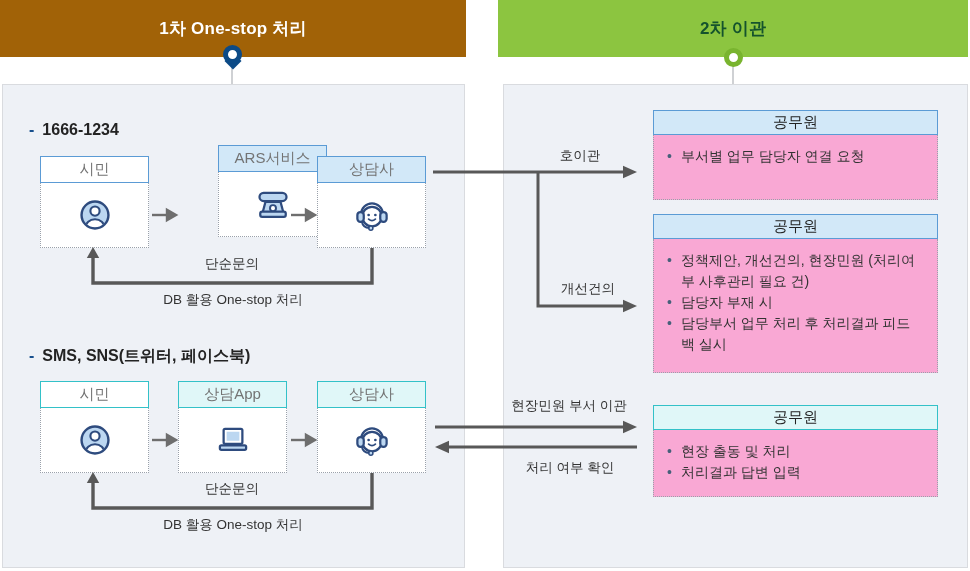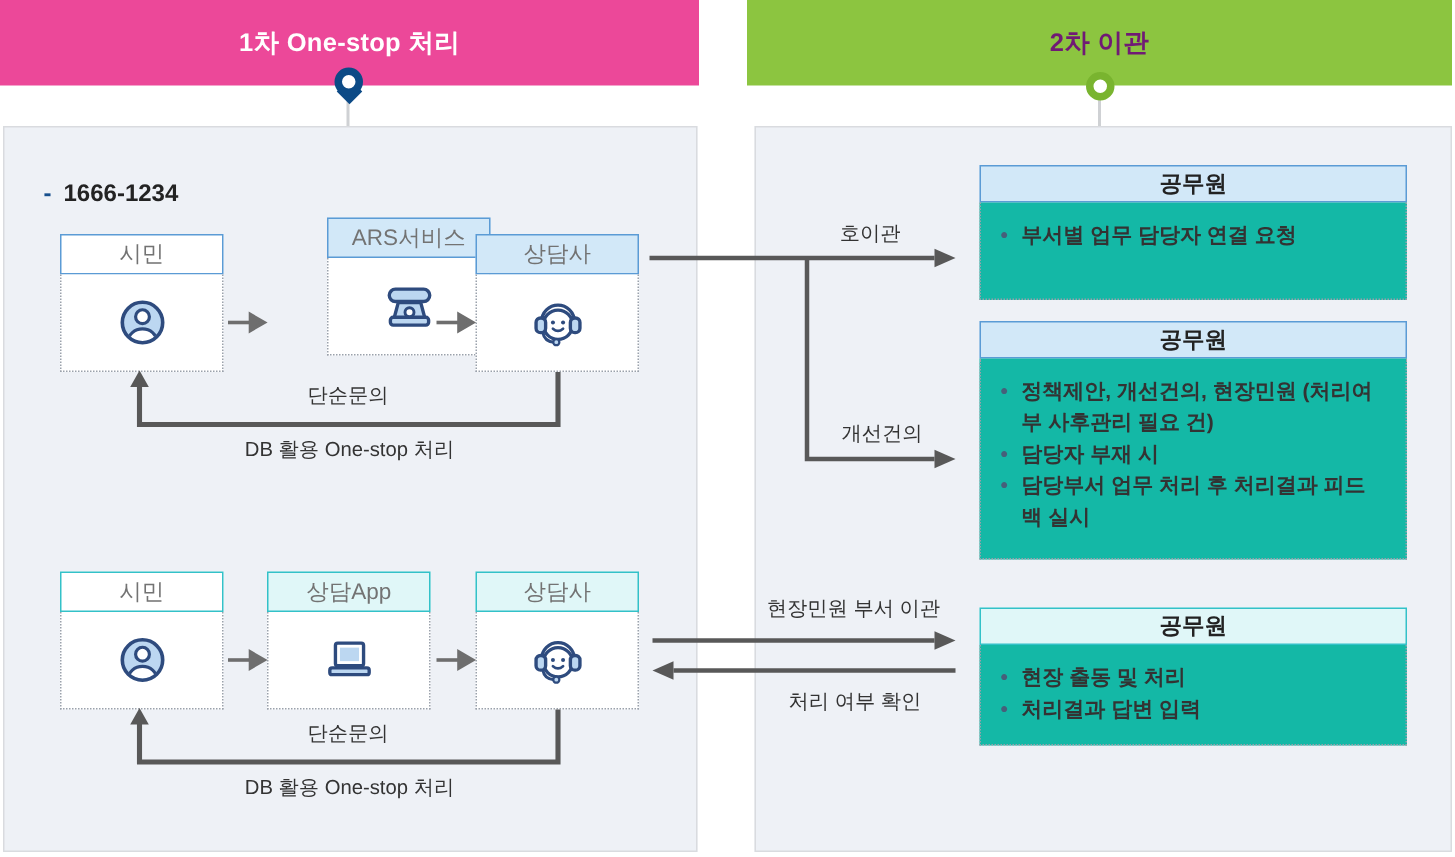--- a/index.html
+++ b/index.html
@@ -1,22 +1,22 @@
 <!DOCTYPE html>
 <html><head>
 <meta charset="utf-8">
 <style>
   html,body { margin:0; padding:0; background:#fff; font-family:"Liberation Sans","DejaVu Sans",sans-serif; }
   .stage { position:relative; width:970px; height:571px; background:#fff; overflow:hidden; }
 
   
   .hdr { position:absolute; top:0; height:57px; display:flex; align-items:center; justify-content:center;
          font-size:17px; font-weight:600; letter-spacing:.2px; }
-  .hdr-primary { left:0; width:466px; background:#ec4899; color:#ffffff; }
-  .hdr-secondary { left:498px; width:470px; background:#8CC540; color:#701a75; }
+  .hdr-primary { left:0; width:466px; background:#a16207; color:#ffffff; }
+  .hdr-secondary { left:498px; width:470px; background:#8CC540; color:#14532d; }
 
   
   .drop { position:absolute; width:2px; background:#cfd1d4; }
   .pin { position:absolute; }
   .pin .tail { position:absolute; left:4px; top:10px; width:12px; height:12px; transform:rotate(45deg); }
   .pin .ring { position:absolute; left:0; top:0; width:9px; height:9px; border-radius:50%; background:#fff; }
   .pin-primary .tail { background:#0C4A86; }
   .pin-primary .ring { border:5px solid #0C4A86; }
   .pin-secondary .ring { border:5px solid #79B42F; }
 
@@ -34,24 +34,24 @@
   .node-head { height:27px; box-sizing:border-box; display:flex; align-items:center; justify-content:center;
                font-size:15px; color:#737373; }
   .b-outline { border:1px solid #5B9BD5; background:#fff; }
   .b-fill    { border:1px solid #5B9BD5; background:#D2E8F8; }
   .t-outline { border:1px solid #33C1C8; background:#fff; }
   .t-fill    { border:1px solid #33C1C8; background:#E0F7F8; }
   .node-body { height:65px; box-sizing:border-box; border:1px dotted #9aa1ab; border-top:none; background:#fff;
                display:flex; align-items:center; justify-content:center; }
 
   
-  .gbox { position:absolute; left:653px; width:285px;font-weight:bold; }
+  .gbox { position:absolute; left:653px; width:285px; }
   .gbox-head { height:25px; box-sizing:border-box; display:flex; align-items:center; justify-content:center;
                font-size:15px; color:#222; }
-  .gbox-body { box-sizing:border-box; border:1px dotted #9aa1ab; border-top:none; background:#14b8a6;
+  .gbox-body { box-sizing:border-box; border:1px dotted #9aa1ab; border-top:none; background:#f9a8d4;
                padding:11px 13px; font-size:14px; color:#333; line-height:1.5; }
   .bullet { display:flex; gap:9px; }
   .bullet::before { content:"\2022"; color:#46607A; flex:0 0 auto; }
 
   
   .wire-label { position:absolute; font-size:13.5px; color:#333; text-align:center; white-space:nowrap; }
 
   svg.wires { position:absolute; left:0; top:0; pointer-events:none; }
   .icon { display:block; }
 </style>
@@ -120,20 +120,21 @@
         <path d="M19.5 29.5 q4.5 4 9 0" fill="none" stroke="#2E4B7E" stroke-width="2.4" stroke-linecap="round"></path>
         <path d="M10.5 33 q1.5 8 10 8.5" fill="none" stroke="#2E4B7E" stroke-width="2.6"></path>
         <circle cx="22.5" cy="41.5" r="2.7" fill="#BCD7F1" stroke="#2E4B7E" stroke-width="2"></circle>
       </svg>
     </div>
   </div>
 
   <div class="wire-label" style="left:180px;top:255px;width:104px;">단순문의</div>
   <div class="wire-label" style="left:123px;top:291px;width:220px;">DB 활용 One-stop 처리</div>
 
+  <div class="section-label" style="left:29px;top:346px;">SMS, SNS(트위터, 페이스북)</div>
 
   <div class="node" style="left:40px;top:381px;">
     <div class="node-head t-outline">시민</div>
     <div class="node-body">
       <svg class="icon" width="34" height="34" viewBox="0 0 48 48">
         <circle cx="24" cy="24" r="19" fill="#BCD7F1"></circle>
         <circle cx="24" cy="18.5" r="6.5" fill="#fff" stroke="#2E4B7E" stroke-width="3"></circle>
         <clipPath id="pc2">
             <circle cx="24" cy="24" r="17.5"></circle>
           </clipPath>

